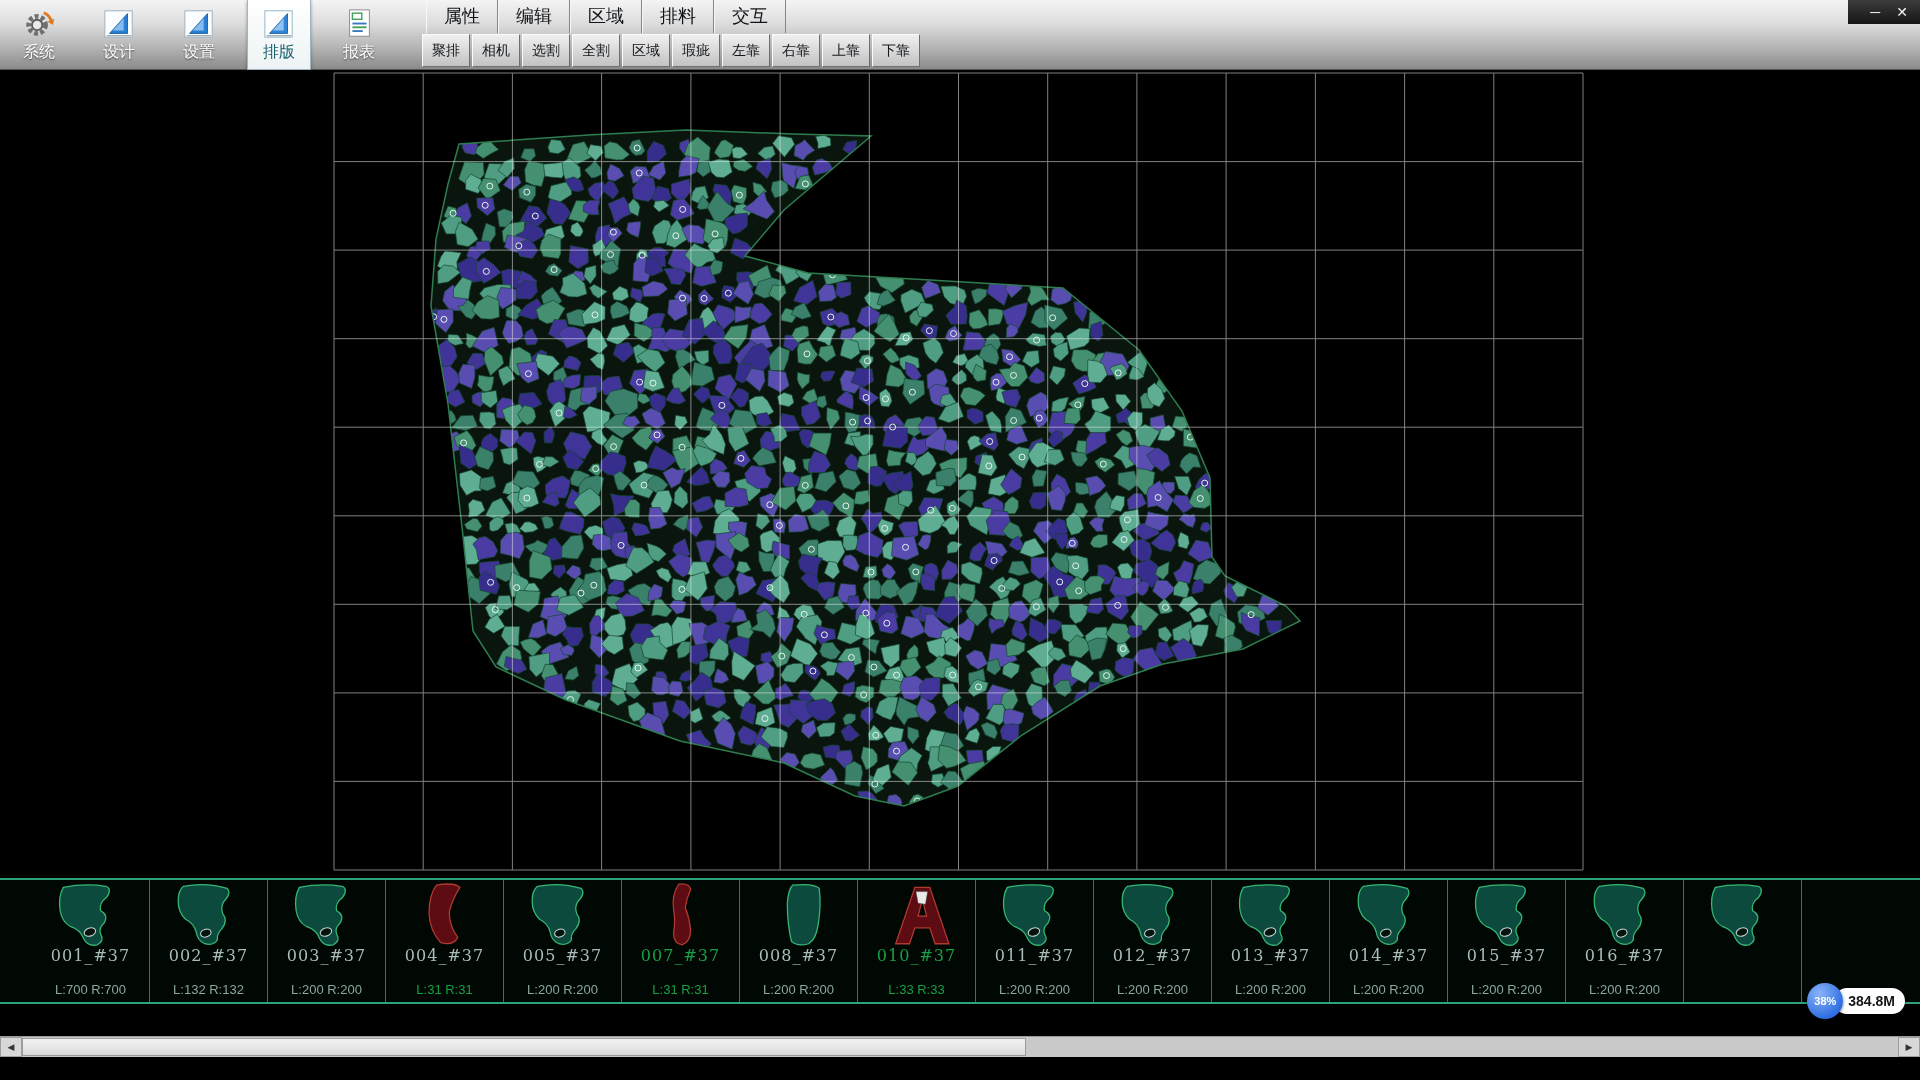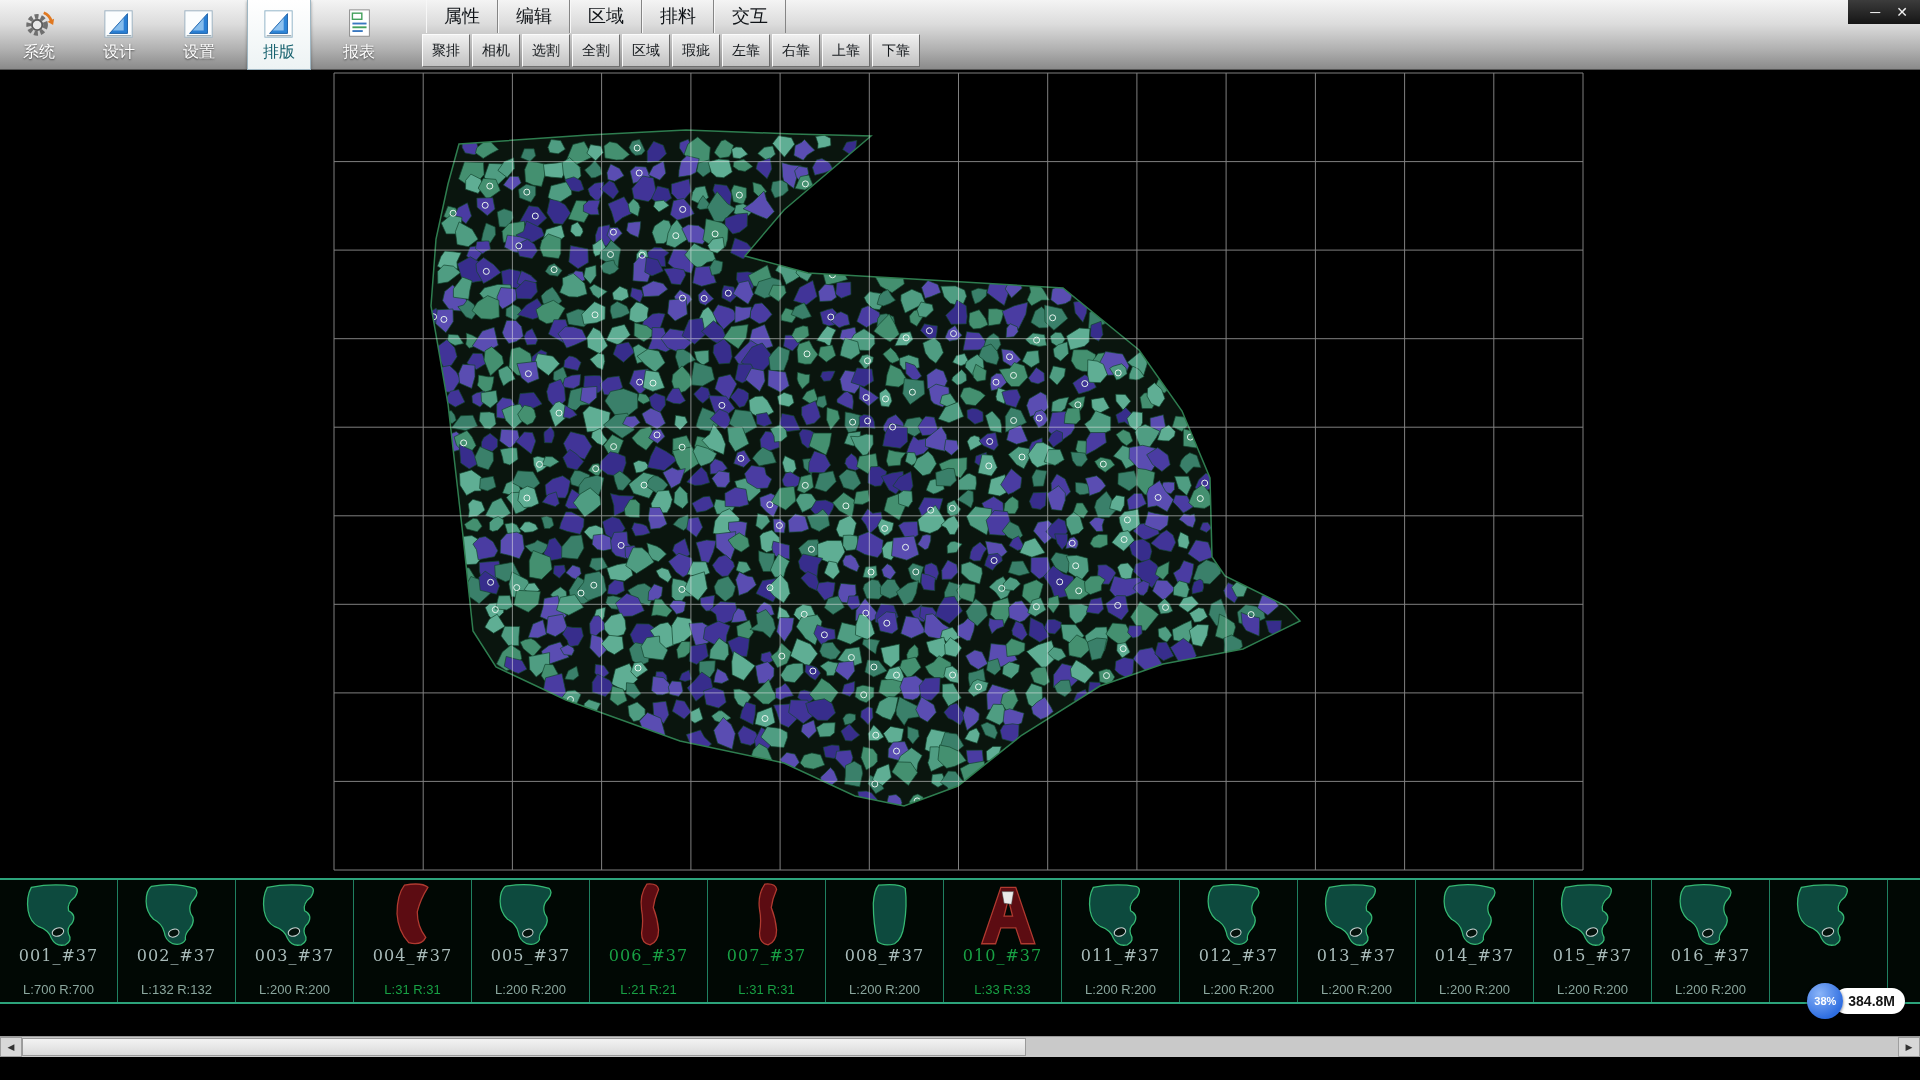--- a/index.html
+++ b/index.html
@@ -33,21 +33,21 @@
     justify-content:flex-end;gap:16px;padding-right:12px;box-sizing:border-box;}
   .win-glyph{color:#f2f2f2;font-size:14px;line-height:1;cursor:default;}
 
   
   .canvas-area{position:absolute;top:70px;left:0;width:1920px;height:808px;background:#000;}
   .canvas-area svg{display:block;}
 
   
   .parts-strip{position:absolute;top:878px;left:0;width:1920px;height:126px;background:#010804;
     border-top:2px solid #2ca37b;border-bottom:2px solid #2ca37b;display:flex;
-    overflow:hidden;box-sizing:border-box;}
+    overflow:hidden;box-sizing:border-box;padding-left:32px;}
   .part-cell{width:118px;min-width:118px;height:100%;border-right:1px solid #1f7f60;
     position:relative;display:flex;flex-direction:column;align-items:center;box-sizing:border-box;}
   .part-svg{margin-top:2px;}
   .part-id{font-family:"DejaVu Serif", serif;font-size:16px;color:#a9bcba;letter-spacing:1px;line-height:1;}
   .part-id.green{color:#18a044;}
   .part-lr{position:absolute;bottom:5px;font-size:13px;color:#8ba79e;white-space:nowrap;}
   .part-lr.green{color:#18a044;}
 
   
   .status-badge{position:absolute;top:983px;right:15px;display:flex;align-items:center;z-index:30;}
@@ -1228,27 +1228,20 @@
           <path d="M14,4 Q36,0 55,6 Q59,10 54,16 Q48,22 51,30 Q56,36 50,44 Q45,49 46,54 Q43,60 34,58 Q27,55 26,47 Q24,39 16,35 Q9,28 9,18 Q9,8 14,4 Z" fill="#0d4a3e" stroke="#35b873" stroke-width="1.2"></path>
           <ellipse cx="35" cy="48" rx="5" ry="3.6" fill="#04120c" stroke="#c8d4d2" stroke-width="1" transform="rotate(-18 35 48)"></ellipse>
         </svg>
         <div class="part-id">005_#37</div>
         <div class="part-lr">L:200 R:200</div>
       </div>
       <div class="part-cell">
         <svg class="part-svg" width="92" height="66" viewBox="0 0 76 62">
           <path d="M36,2 Q46,1 47,7 Q43,16 42,24 Q46,34 47,45 Q47,56 39,59 Q31,58 31,48 Q33,36 31,26 Q29,12 36,2 Z" fill="#5c0c12" stroke="#b03a30" stroke-width="1.2"></path>
         </svg>
-        <div class="part-id green">006_#37</div>
-        <div class="part-lr green">L:21 R:21</div>
-      </div>
-      <div class="part-cell">
-        <svg class="part-svg" width="92" height="66" viewBox="0 0 76 62">
-          <path d="M36,2 Q46,1 47,7 Q43,16 42,24 Q46,34 47,45 Q47,56 39,59 Q31,58 31,48 Q33,36 31,26 Q29,12 36,2 Z" fill="#5c0c12" stroke="#b03a30" stroke-width="1.2"></path>
-        </svg>
         <div class="part-id green">007_#37</div>
         <div class="part-lr green">L:31 R:31</div>
       </div>
       <div class="part-cell">
         <svg class="part-svg" width="92" height="66" viewBox="0 0 76 62">
           <path d="M32,3 Q52,1 57,6 Q59,22 56,40 Q54,54 47,58 Q37,61 31,56 Q27,40 27,20 Q28,7 32,3 Z" fill="#0d4a3e" stroke="#35b873" stroke-width="1.2"></path>
         </svg>
         <div class="part-id">008_#37</div>
         <div class="part-lr">L:200 R:200</div>
       </div>

